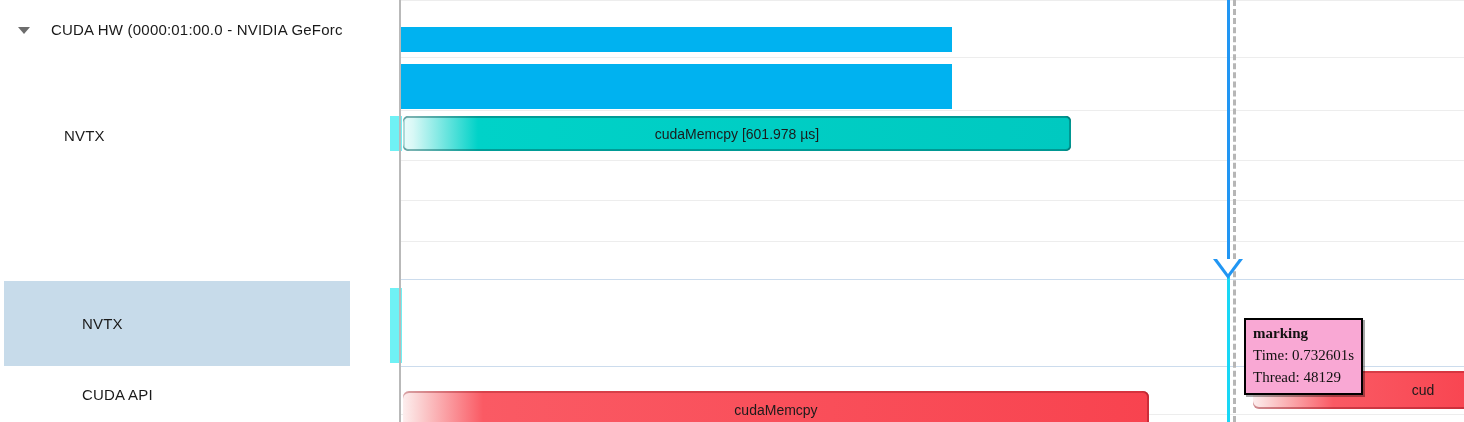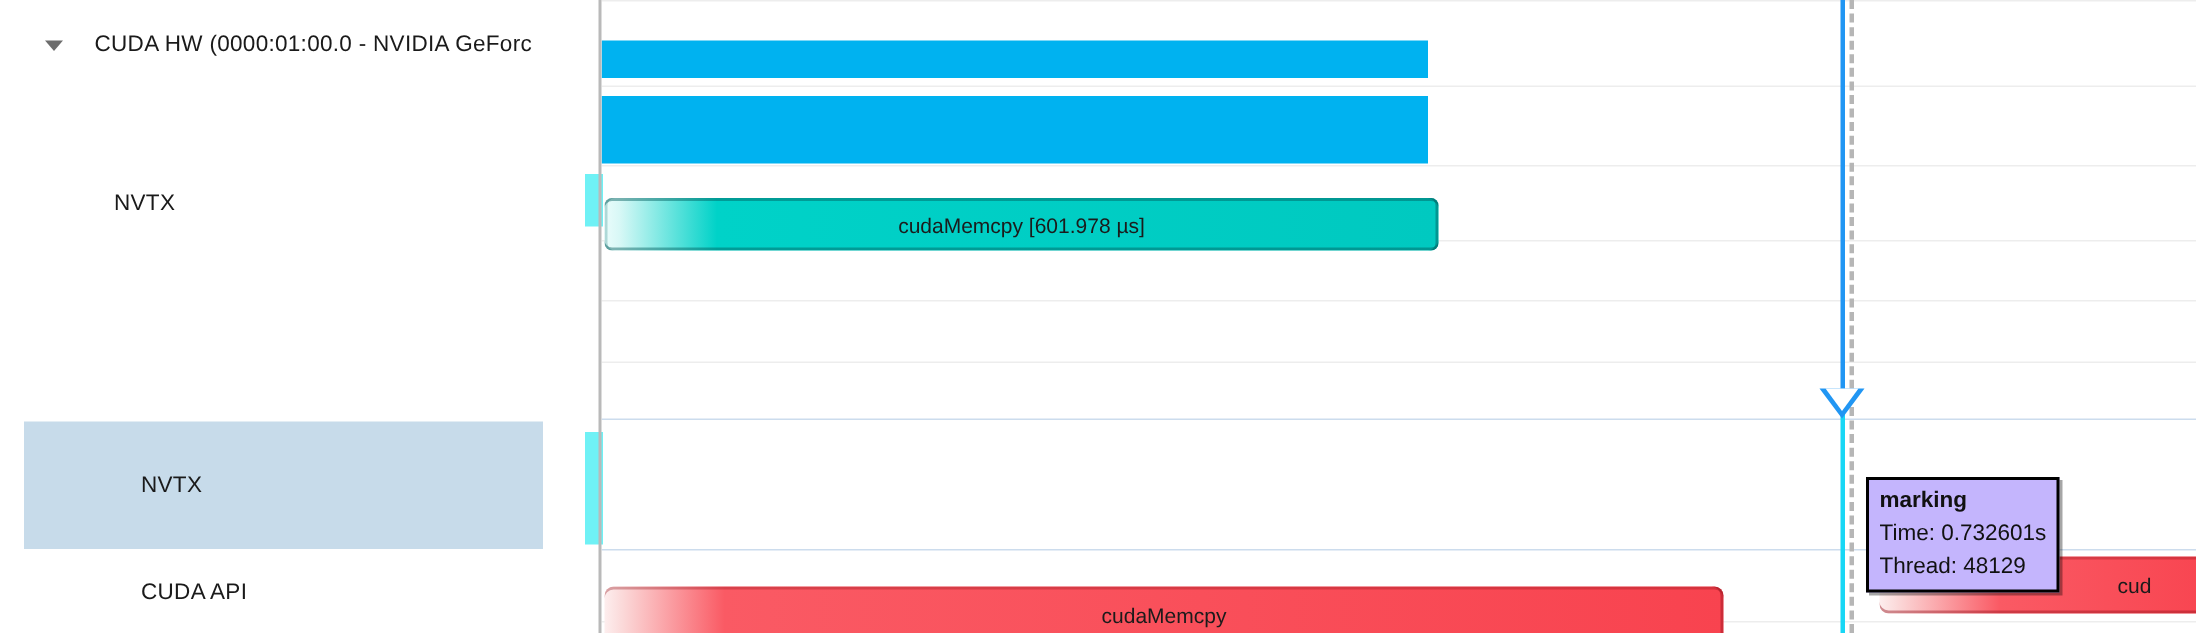--- a/index.html
+++ b/index.html
@@ -14,21 +14,21 @@
   #app {
     position: relative;
     width: 1464px;
     height: 422px;
     background: #ffffff;
   }
 
   
   .tree-panel {
     position: absolute;
-    left: 16px; top: 0;
+    left: 4px; top: 0;
     width: 346px; height: 422px;
     overflow: hidden;
     z-index: 4;
   }
   .tree-row {
     position: absolute;
     left: 0;
     width: 399px;
     display: flex;
     align-items: center;
@@ -161,29 +161,30 @@
     position: absolute;
     left: -11px; top: -20px;
     border-left: 11px solid transparent;
     border-right: 11px solid transparent;
     border-top: 15px solid #ffffff;
   }
 
   
   .tooltip {
     position: absolute;
-    background: #c4b5fd;
+    background: #f9a8d4;
     border: 2px solid #000000;
     padding: 3px 7px 5px 7px;
     font-size: 15px;
     color: #111111;
     line-height: 1.45;
     z-index: 20;
     box-shadow: 2px 2px 0 rgba(0,0,0,.35);
     white-space: nowrap;
+    font-family: Liberation Serif, serif;
   }
   .tooltip .tt-title { font-weight: bold; }
 </style>
 </head>
 <body>
 
 <div id="app">
 
   <div class="timeline">
 
@@ -198,21 +199,21 @@
     <div class="grid-line" style="top:414px"></div>
 
     <div class="bar bar-blue" style="left:0px;top:27px;width:551px;height:25px">
       <span></span>
     </div>
 
     <div class="bar bar-blue" style="left:0px;top:64px;width:551px;height:45px">
       <span></span>
     </div>
 
-    <div class="bar bar-teal" style="left:2px;top:132px;width:556px;height:35px">
+    <div class="bar bar-teal" style="left:2px;top:116px;width:668px;height:35px">
       <span>cudaMemcpy [601.978 µs]</span>
     </div>
 
 
     <div class="bar bar-red" style="left:2px;top:391px;width:746px;height:38px">
       <span>cudaMemcpy</span>
     </div>
 
     <div class="bar bar-red" style="left:852px;top:371px;width:230px;height:38px;border-top-right-radius:0;border-bottom-right-radius:0">
       <span style="margin-left:110px">cud</span>

